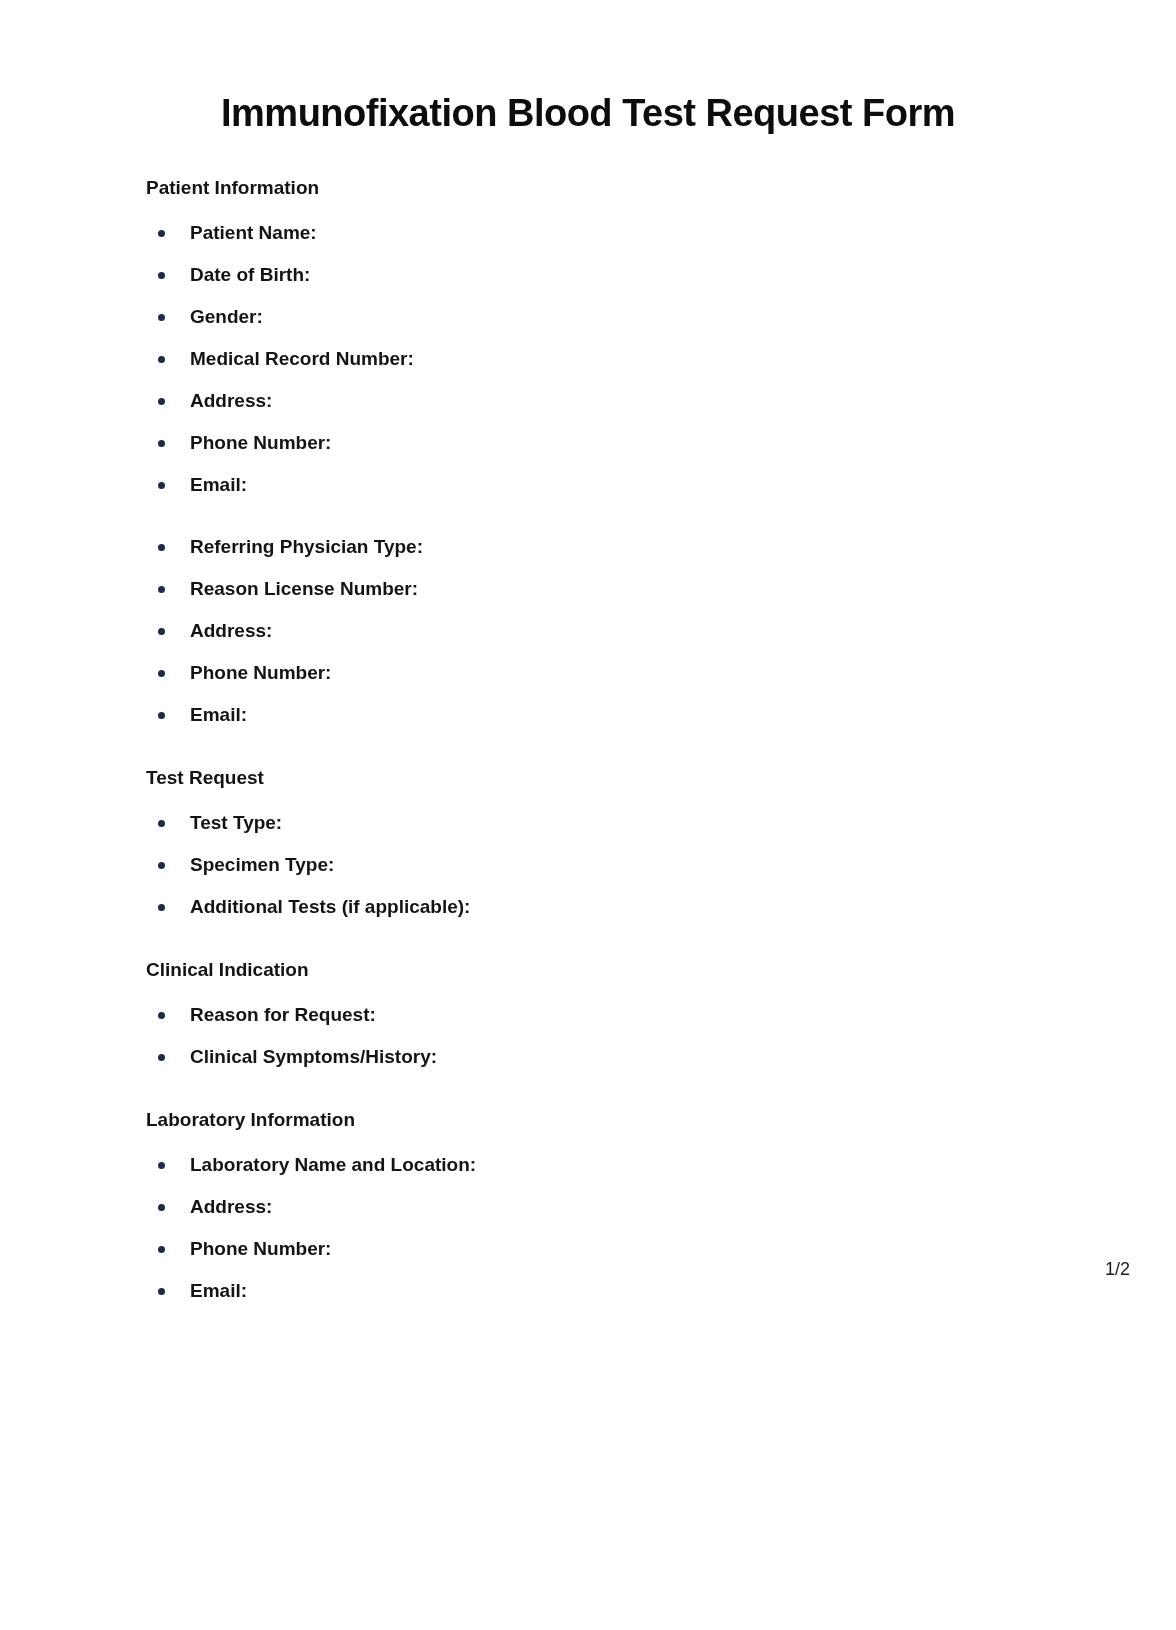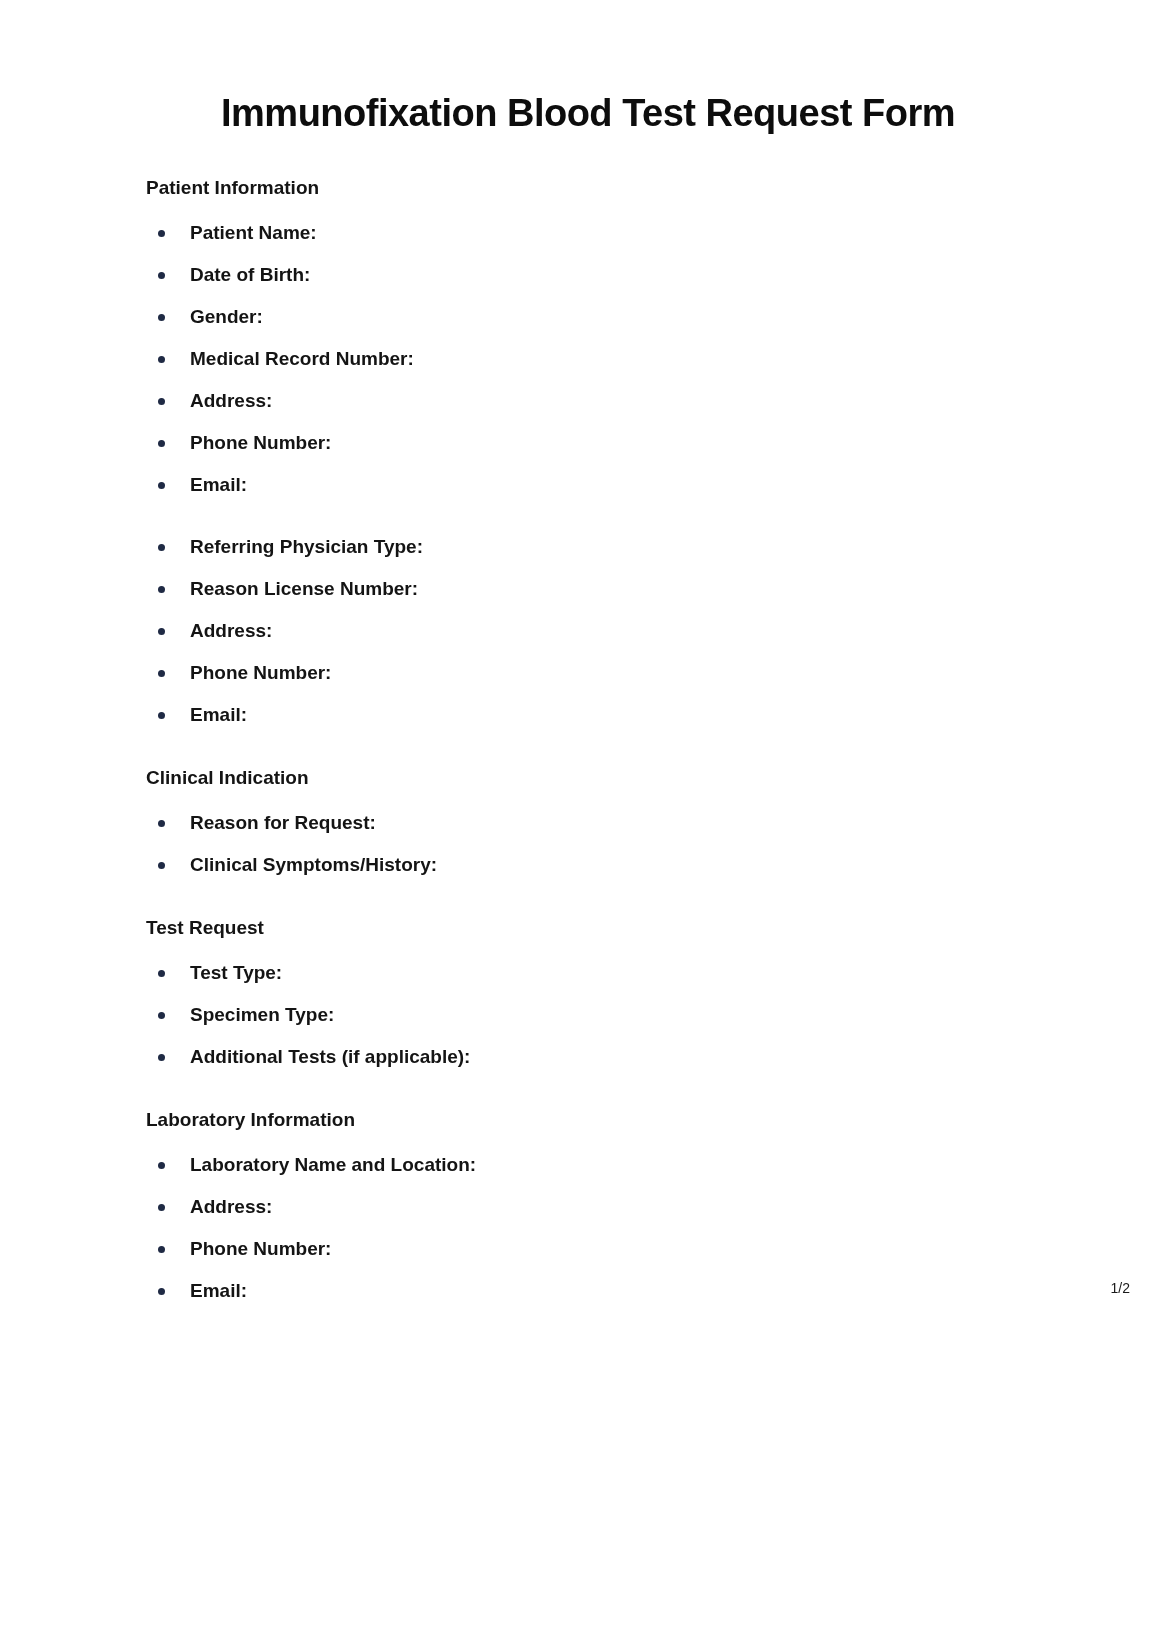--- a/index.html
+++ b/index.html
@@ -62,22 +62,22 @@
     flex: none;
     width: 7px;
     height: 7px;
     border-radius: 50%;
     background: #1f2a44;
     margin-top: 1px;
   }
   .page-footer {
     position: absolute;
     right: 46px;
-    bottom: 24px;
-    font-size: 14px;
+    bottom: 40px;
+    font-size: 18px;
     font-weight: normal;
     color: #1a1a1a;
   }
 </style>
 </head>
 <body>
 
 <div class="page">
   <h1 class="doc-title">Immunofixation Blood Test Request Form</h1>
 
@@ -133,46 +133,46 @@
             <span class="bullet" style="background: rgb(31, 42, 68);"></span>
             <span>Phone Number:</span>
           </li>
           <li class="list-item">
             <span class="bullet" style="background: rgb(31, 42, 68);"></span>
             <span>Email:</span>
           </li>
         </ul>
       </div>
       <div class="section">
-        <div class="section-heading">Clinical Indication</div>
-        <ul class="bullet-list">
-          <li class="list-item">
-            <span class="bullet" style="background: rgb(31, 42, 68);"></span>
-            <span>Reason for Request:</span>
-          </li>
-          <li class="list-item">
-            <span class="bullet" style="background: rgb(31, 42, 68);"></span>
-            <span>Clinical Symptoms/History:</span>
-          </li>
-        </ul>
-      </div>
-      <div class="section">
         <div class="section-heading">Test Request</div>
         <ul class="bullet-list">
           <li class="list-item">
             <span class="bullet" style="background: rgb(31, 42, 68);"></span>
             <span>Test Type:</span>
           </li>
           <li class="list-item">
             <span class="bullet" style="background: rgb(31, 42, 68);"></span>
             <span>Specimen Type:</span>
           </li>
           <li class="list-item">
             <span class="bullet" style="background: rgb(31, 42, 68);"></span>
             <span>Additional Tests (if applicable):</span>
+          </li>
+        </ul>
+      </div>
+      <div class="section">
+        <div class="section-heading">Clinical Indication</div>
+        <ul class="bullet-list">
+          <li class="list-item">
+            <span class="bullet" style="background: rgb(31, 42, 68);"></span>
+            <span>Reason for Request:</span>
+          </li>
+          <li class="list-item">
+            <span class="bullet" style="background: rgb(31, 42, 68);"></span>
+            <span>Clinical Symptoms/History:</span>
           </li>
         </ul>
       </div>
       <div class="section">
         <div class="section-heading">Laboratory Information</div>
         <ul class="bullet-list">
           <li class="list-item">
             <span class="bullet" style="background: rgb(31, 42, 68);"></span>
             <span>Laboratory Name and Location:</span>
           </li>

